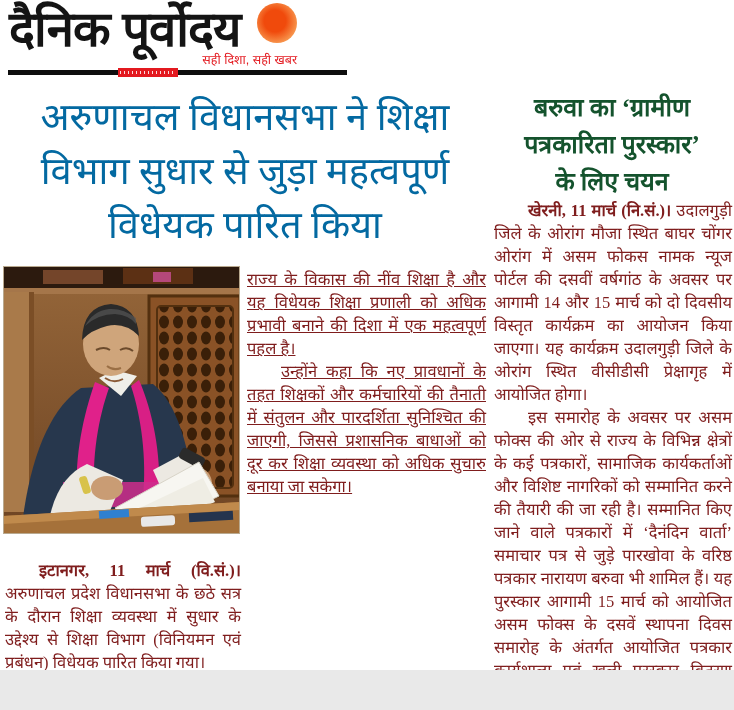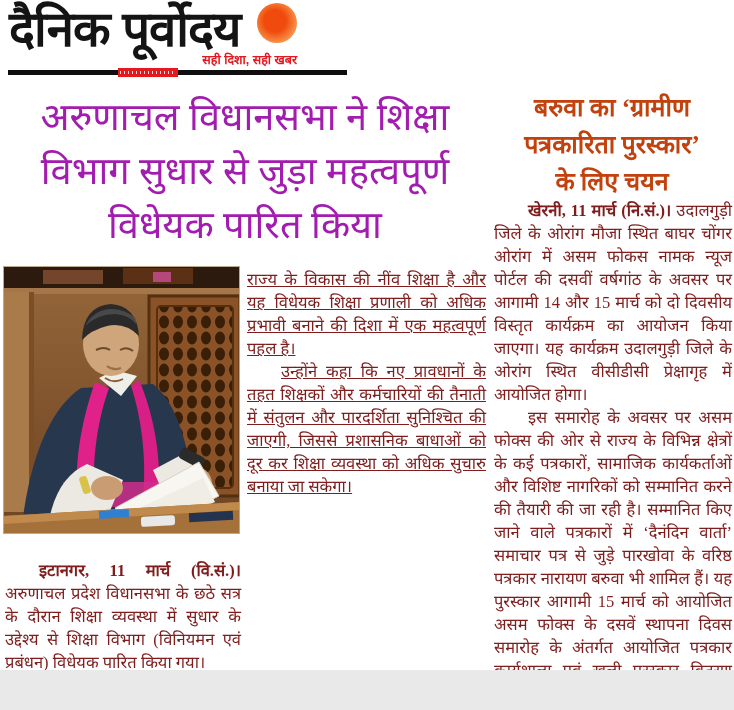--- a/index.html
+++ b/index.html
@@ -29,52 +29,52 @@
   }
   .masthead-title{
     position:absolute;left:9px;top:-6px;z-index:2;
     font-family:"Liberation Sans","DejaVu Sans",sans-serif;
     font-size:49px;font-weight:700;letter-spacing:-1px;color:var(--masthead-ink);
     white-space:nowrap;
   }
   .masthead-tagline{
     position:absolute;left:0;top:51px;width:297px;z-index:2;
     text-align:right;font-family:"Liberation Sans","DejaVu Sans",sans-serif;
-    font-size:12.5px;font-weight:700;color:var(--masthead-red);
+    font-size:12.5px;font-weight:400;color:var(--masthead-red);
   }
   .masthead-rule{position:absolute;left:8px;top:70px;width:339px;height:5px;background:#0e0e0e;}
   .masthead-ribbon{
     position:absolute;left:118px;top:67.5px;width:60px;height:9px;z-index:3;
     background:var(--masthead-red);
     background-image:repeating-linear-gradient(90deg, rgba(255,255,255,.85) 0 1px, rgba(227,25,31,0) 1px 4px);
     background-size:56px 3px;background-repeat:no-repeat;background-position:2px 3px;
   }
   
   .main-headline{
     position:absolute;left:2px;top:90px;width:486px;
-    text-align:center;font-size:38px;line-height:54px;font-weight:400;color:#a21caf;
+    text-align:center;font-size:38px;line-height:54px;font-weight:400;color:#0369a1;
   }
   
   .photo{position:absolute;left:3px;top:266px;width:237px;height:268px;}
   .photo svg{display:block;width:100%;height:100%;}
   
   .bodycol{
     position:absolute;font-size:16.5px;line-height:23px;
     text-align:justify;color:#7f1d1d;
   }
   .bodycol p{margin:0;text-indent:34px;}
   .bodycol p.cont{text-indent:0;}
   .dateline{font-weight:700;}
   .col-left{left:5px;top:543px;width:236px;margin-top:16px;}
   .col-mid{left:247px;top:268px;width:239px;text-decoration:underline;}
   .col-right{left:494px;top:199px;width:238px;}
   
   .side-headline{
     position:absolute;left:490px;top:89px;width:244px;
-    text-align:center;font-size:25px;line-height:37px;font-weight:700;color:#c2410c;
+    text-align:center;font-size:25px;line-height:37px;font-weight:700;color:#14532d;
   }
 </style>
 </head>
 <body>
 
 <div class="page">
 
   <div class="masthead">
     <div class="sun"></div>
     <div class="masthead-title">दैनिक पूर्वोदय</div>

